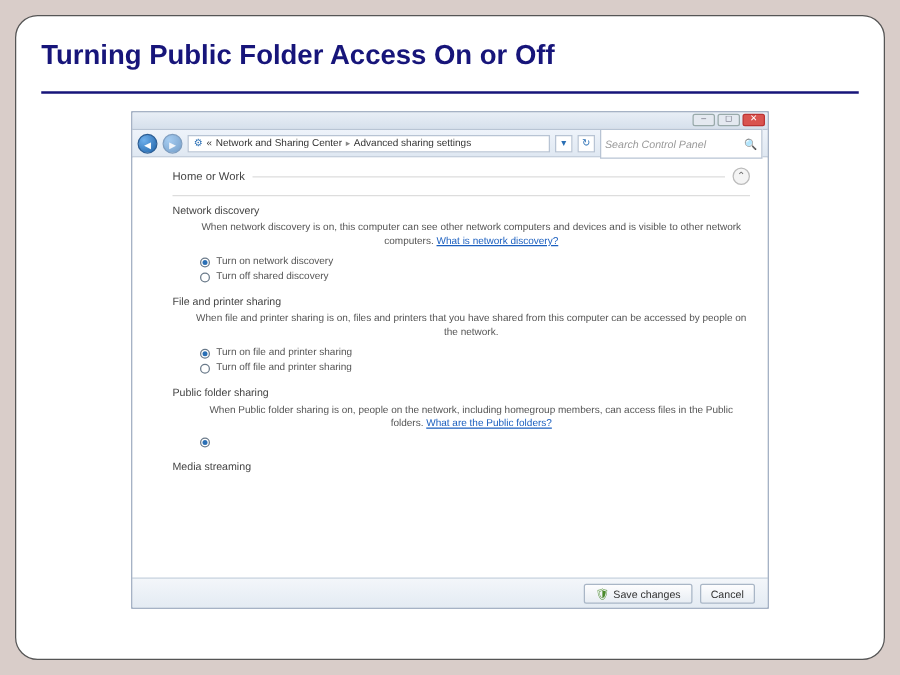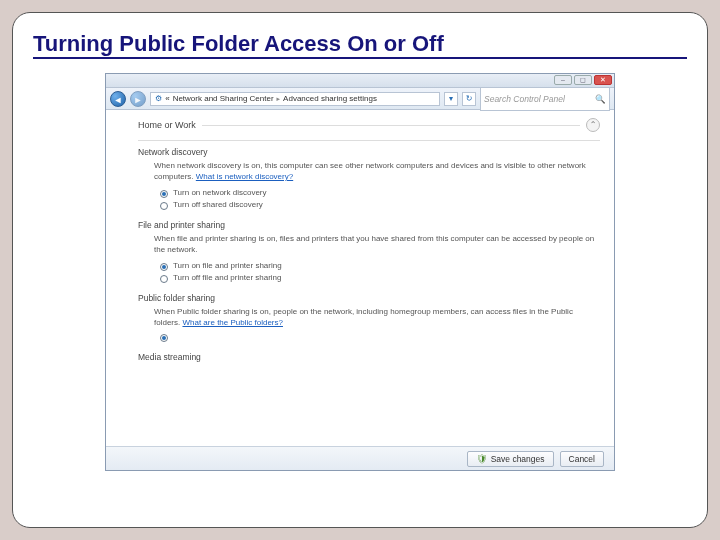--- a/index.html
+++ b/index.html
@@ -16,21 +16,21 @@
     border: 1.5px solid #555;
     border-radius: 18px;
     padding: 18px 20px 16px 20px;
     position: relative;
   }
   .slide-title {
     font-family: "Arial Black", Arial, sans-serif;
     font-size: 22px;
     font-weight: 900;
     color: #17157a;
-    padding-bottom: 0;
+    padding-bottom: 16px;
     border-bottom: 2.5px solid #17157a;
     margin-bottom: 14px;
   }
   .window {
     width: 510px;
     margin: 0 auto;
     border: 1px solid #8a9bb2;
     background: #f6f9fc;
     font-size: 8.5px;
     color: #333;
@@ -106,21 +106,21 @@
   }
   .profile-head .line { flex:1; height:1px; background:#ddd; }
   .collapse {
     width:14px; height:14px; border-radius:50%;
     border:1px solid #bbb; background:#f4f4f4;
     font-size:8px; line-height:12px; text-align:center; color:#666;
   }
   .section { margin: 6px 0 10px 0; }
   .sec-title { color:#444; font-size:8.5px; margin-bottom:3px; }
   .sec-body { padding-left: 16px; color:#555; font-size:8px; line-height:11px; }
-  .desc { margin-bottom: 5px; }
+  .desc { margin-bottom: 5px; text-align: center; }
   .link { color:#1b5fbf; text-decoration: underline; cursor:pointer; }
   .radio-row { display:flex; align-items:flex-end; gap:5px; margin:1px 0 1px 6px; }
   .radio {
     width:8px; height:8px; border-radius:50%;
     border:1px solid #6a7a8a; background:#fff;
     flex-shrink:0; margin-top:1px;
     display:flex; align-items:center; justify-content:center;
   }
   .radio.sel::after { content:""; width:4px; height:4px; border-radius:50%; background:#2a6fb5; display:block;}
   .footerbar {

